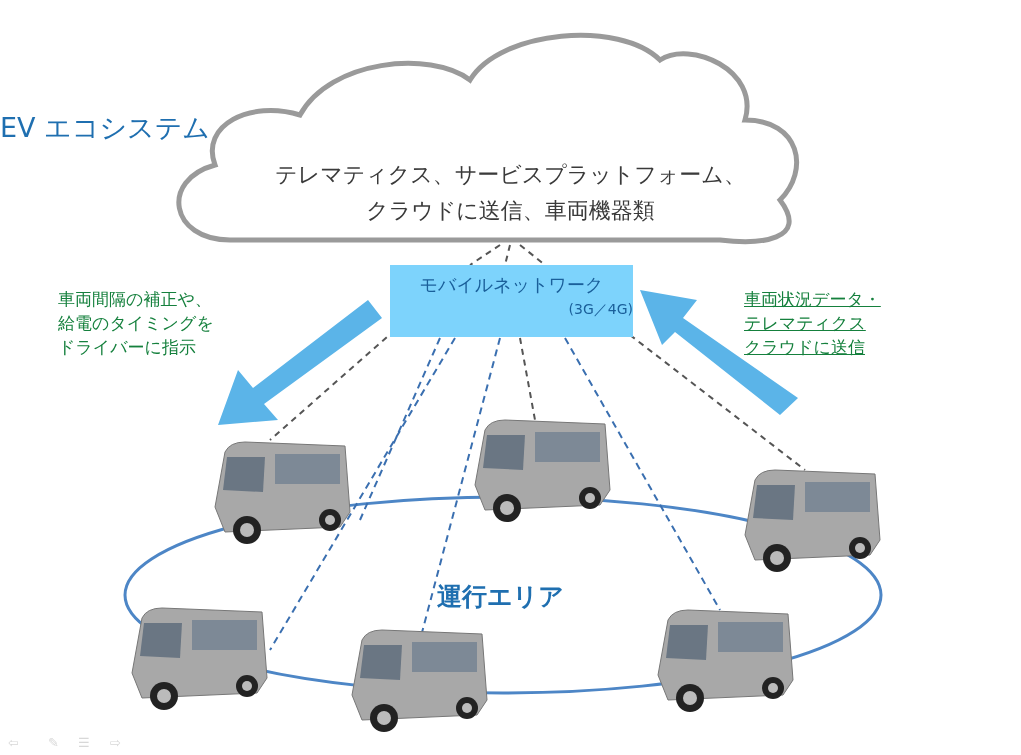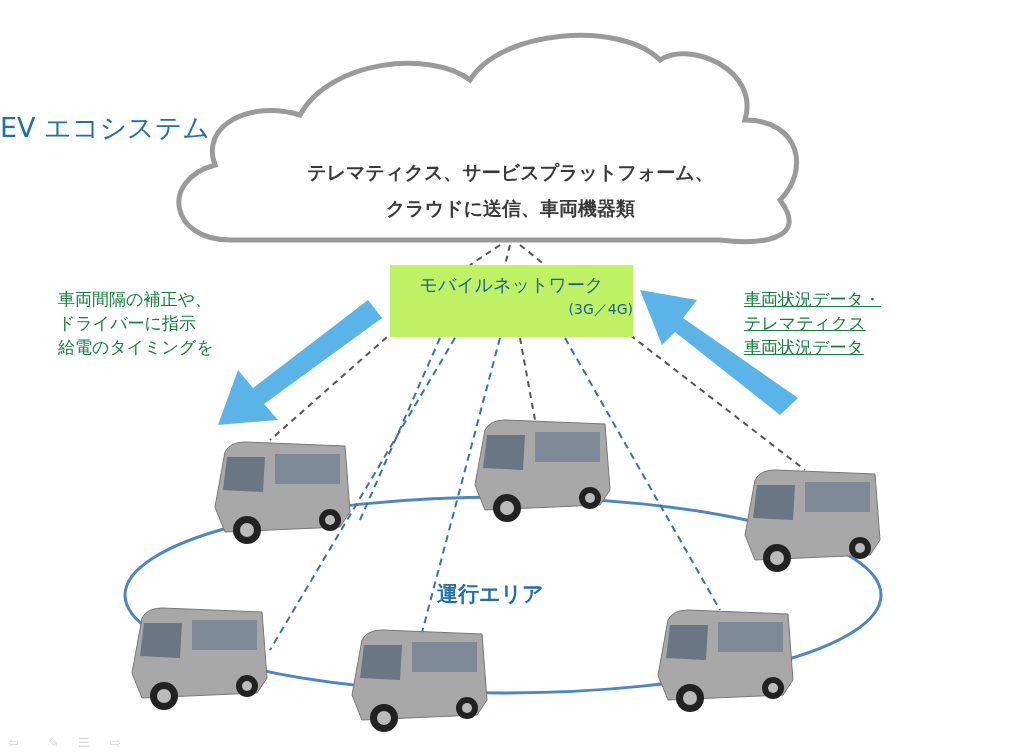--- a/index.html
+++ b/index.html
@@ -1,30 +1,30 @@
 <!DOCTYPE html>
 <html><head>
 <meta charset="utf-8">
 <style>
   html, body { margin:0; padding:0; background:#ffffff; }
   body { width:1021px; height:755px; position:relative; overflow:hidden;
          font-family:"DejaVu Sans", sans-serif; }
   svg.bg { position:absolute; left:0; top:0; }
   .txt { position:absolute; white-space:nowrap; }
   .cloud-title { left:0; width:100%; top:110px; text-align:left; font-size:27px; color:#1f6fb0; }
-  .cloud-line { left:0; width:100%; text-align:center; font-size:19px; color:#3a3a3a;font-weight:bold; }
+  .cloud-line { left:0; width:100%; text-align:center; font-size:22px; color:#3a3a3a; }
   .cloud-l1 { top:160px; }
   .cloud-l2 { top:196px; }
-  .net-box { position:absolute; left:390px; top:265px; width:243px; height:72px; background:#bef264; }
+  .net-box { position:absolute; left:390px; top:265px; width:243px; height:72px; background:#7dd3fc; }
   .net-l1 { position:absolute; left:0; width:100%; top:8px; text-align:center; font-size:18px; color:#1a5f9a; }
   .net-l2 { position:absolute; left:0; width:100%; top:36px; text-align:right; font-size:14px; color:#1a5f9a; }
   .note { font-size:17px; color:#15803d; line-height:24px; }
   .note-left { left:58px; top:287px; }
   .note-right { left:744px; top:287px;text-decoration:underline; }
-  .area-label { left:437px; top:580px; font-size:21px; font-weight:bold; color:#1f6fb0;text-align:right; }
+  .area-label { left:437px; top:580px; font-size:25px; font-weight:bold; color:#1f6fb0;text-align:right; }
   .vehicle { position:absolute; width:150px; height:120px; }
   .nav { position:absolute; top:735px; font-size:13px; color:#d8d8d8; }
 </style>
 </head>
 <body>
 
 <svg class="bg" width="1021" height="755" viewBox="0 0 1021 755">
 
   <path d="M230,240 C170,240 160,180 215,165 C200,125 250,100 300,115 C330,60 430,50 470,80 C500,30 620,20 660,60 C690,40 760,70 745,120 C800,120 810,170 780,200 C810,240 760,245 720,240 Z" fill="#ffffff" stroke="#9a9a9a" stroke-width="5"></path>
 
@@ -111,27 +111,27 @@
 <div class="txt cloud-line cloud-l1">テレマティクス、サービスプラットフォーム、</div>
 <div class="txt cloud-line cloud-l2">クラウドに送信、車両機器類</div>
 
 <div class="net-box">
   <div class="net-l1">モバイルネットワーク</div>
   <div class="net-l2">(3G／4G)</div>
 </div>
 
 <div class="txt note note-left">
   <div>車両間隔の補正や、</div>
+  <div>給電のタイミングを</div>
   <div>ドライバーに指示</div>
-  <div>給電のタイミングを</div>
 </div>
 <div class="txt note note-right">
   <div>車両状況データ・</div>
   <div>テレマティクス</div>
-  <div>車両状況データ</div>
+  <div>クラウドに送信</div>
 </div>
 
 <div class="txt area-label">運行エリア</div>
 
 <span class="nav" style="left:8px;">⇦</span>
 <span class="nav" style="left:48px;">✎</span>
 <span class="nav" style="left:78px;">☰</span>
 <span class="nav" style="left:110px;">⇨</span>
 
 </body></html>

